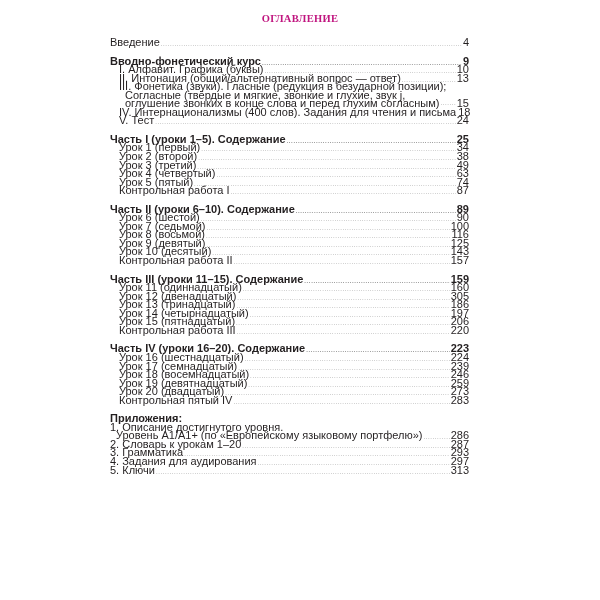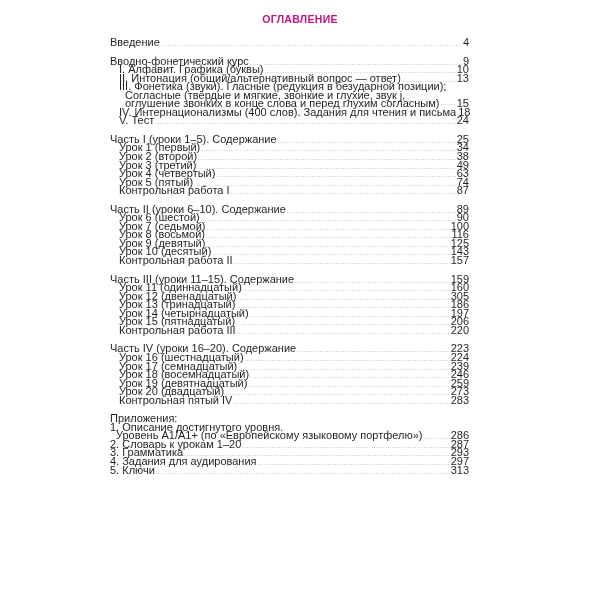--- a/index.html
+++ b/index.html
@@ -1,27 +1,27 @@
 <!DOCTYPE html>
 <html><head>
   <meta charset="utf-8">
   <style>
     html, body { margin: 0; padding: 0; background: #ffffff; }
     body { width: 600px; height: 600px; position: relative; overflow: hidden;
       font-family: "Liberation Sans", sans-serif; color: #231f20; }
     .title { position: absolute; top: 13px; left: 0; width: 600px; text-align: center;
-      font-family: Liberation Sans, sans-serif; font-weight: bold; font-size: 10.5px;
+      font-family: Liberation Serif, serif; font-weight: bold; font-size: 10.5px;
       color: #c0157f; letter-spacing: 0.3px; }
     .toc { position: absolute; left: 110px; width: 359px; top: 38px; font-size: 11px; line-height: 8.55px; }
     .row { display: flex; align-items: baseline; height: 8.55px; white-space: nowrap; }
     .row .label { flex: 0 0 auto; }
     .row .dots { flex: 1 1 auto; overflow: hidden; margin: 0 1px; color: #6d6d6d; font-size: 6px; letter-spacing: 0.6px; }
     .row .dots::after { content: "................................................................................................................................................................................................................................................"; }
     .row .page { flex: 0 0 auto; text-align: right; }
-    .bold { font-weight: normal; }
+    .bold { font-weight: bold; }
     .ind1 { padding-left: 9px; }
     .ind2 { padding-left: 15px; align-items: center; }
     .ind3 { padding-left: 6px; }
     .gap { height: 10px; }
     .nodots .dots::after { content: ""; }
   </style>
 </head>
 <body>
 
 <div class="title">ОГЛАВЛЕНИЕ</div>

